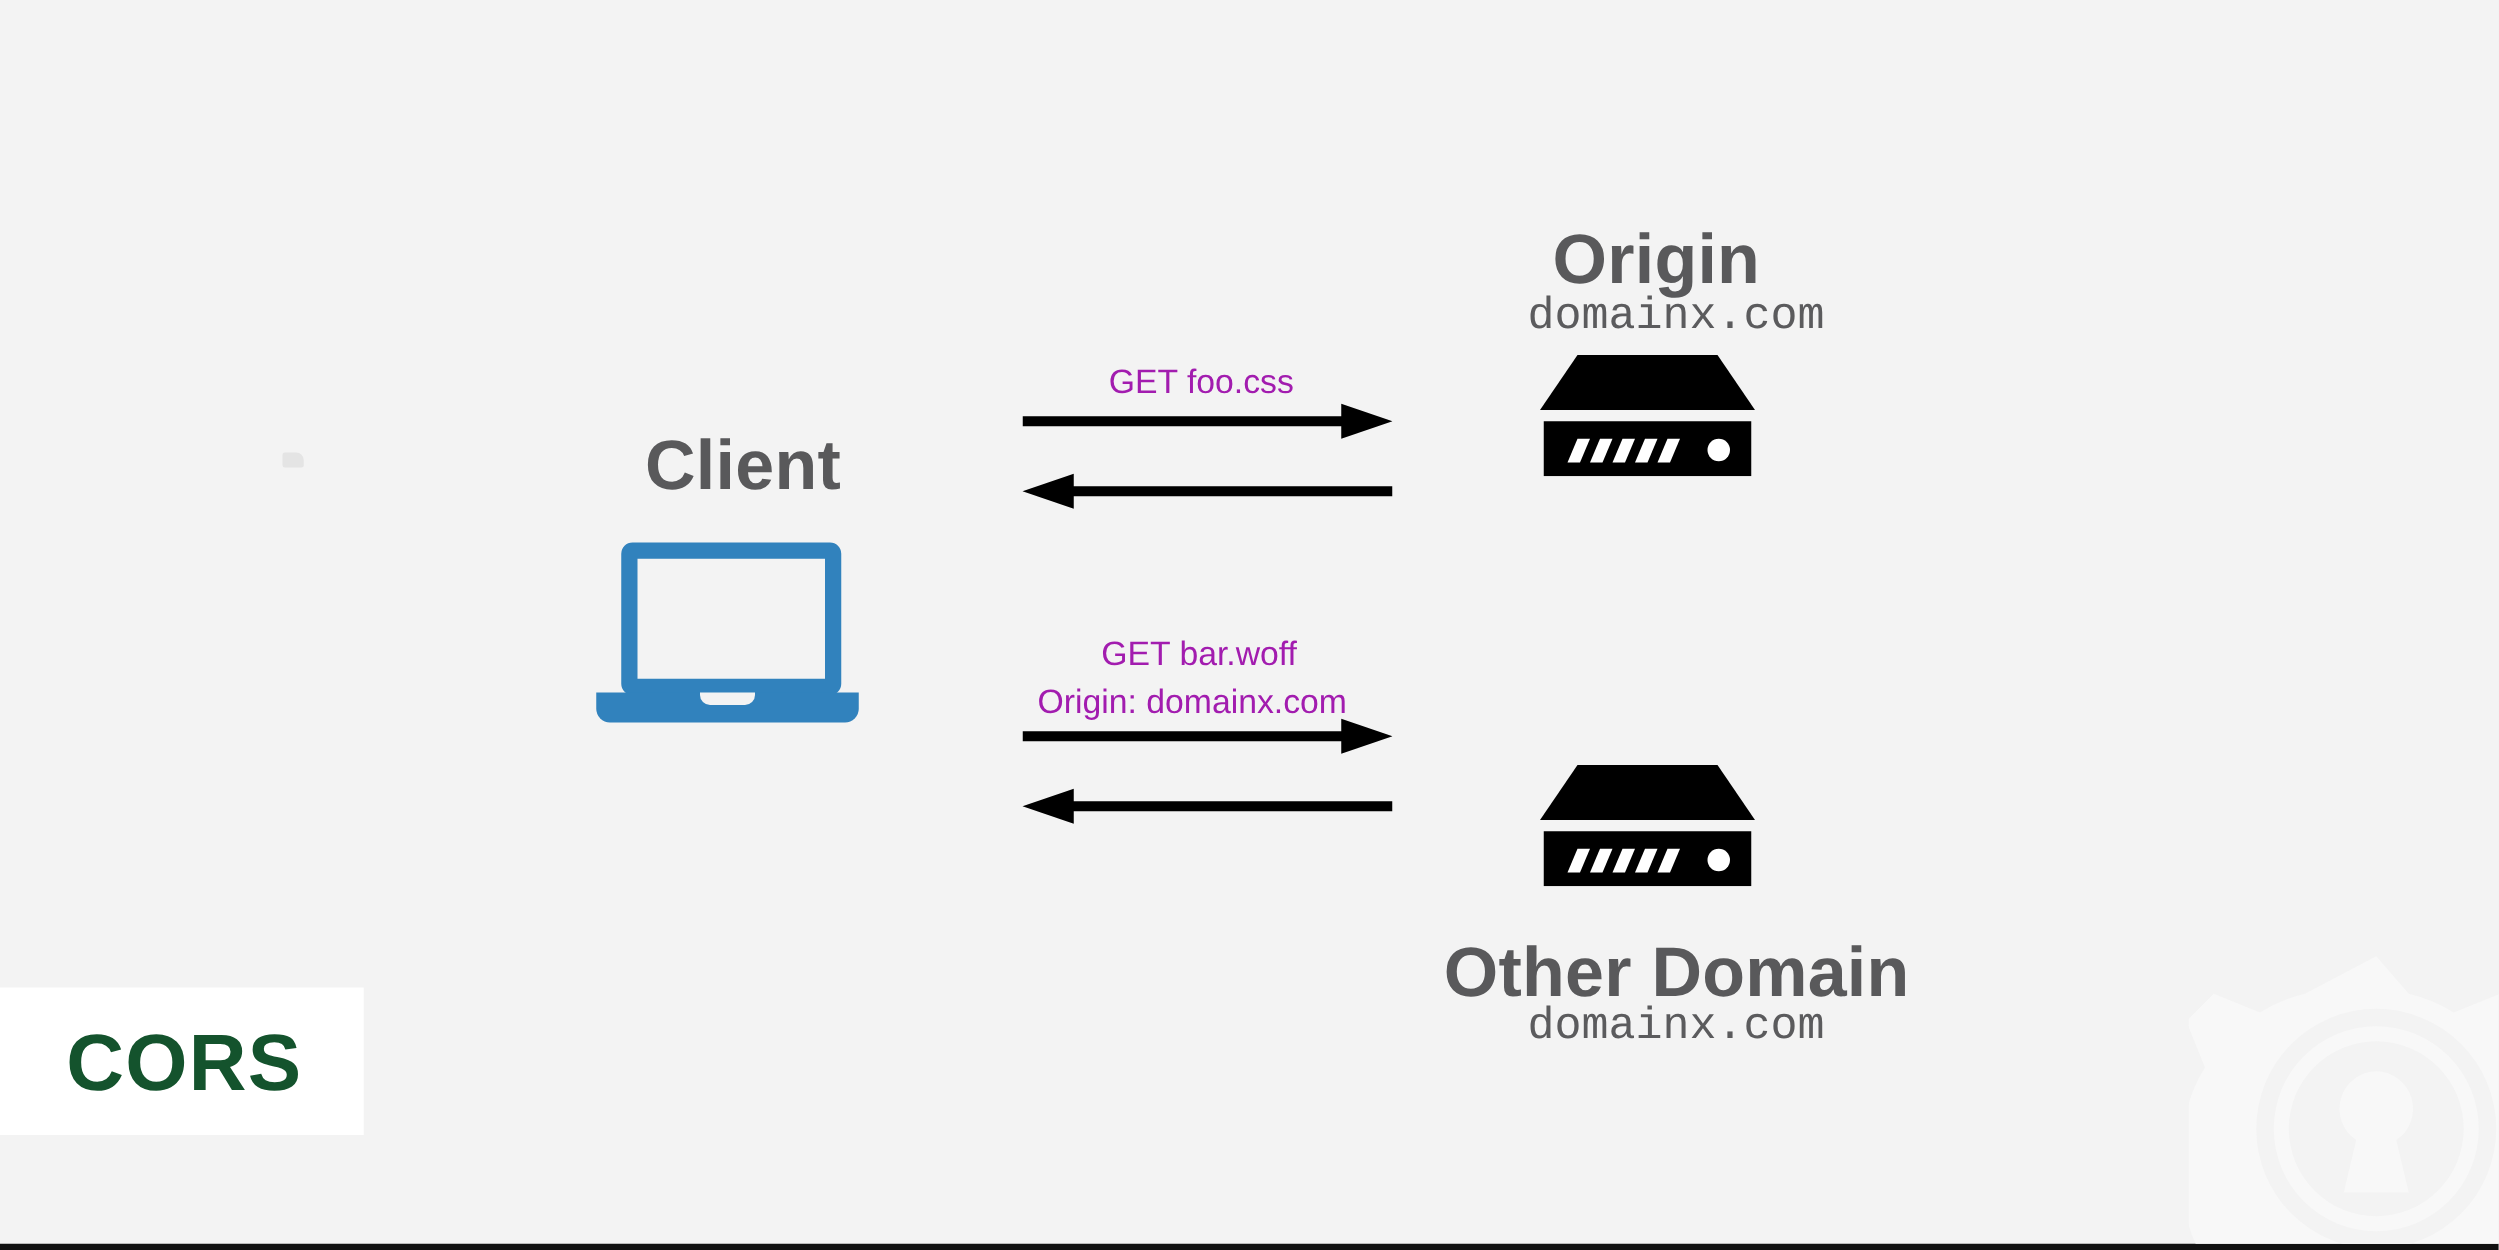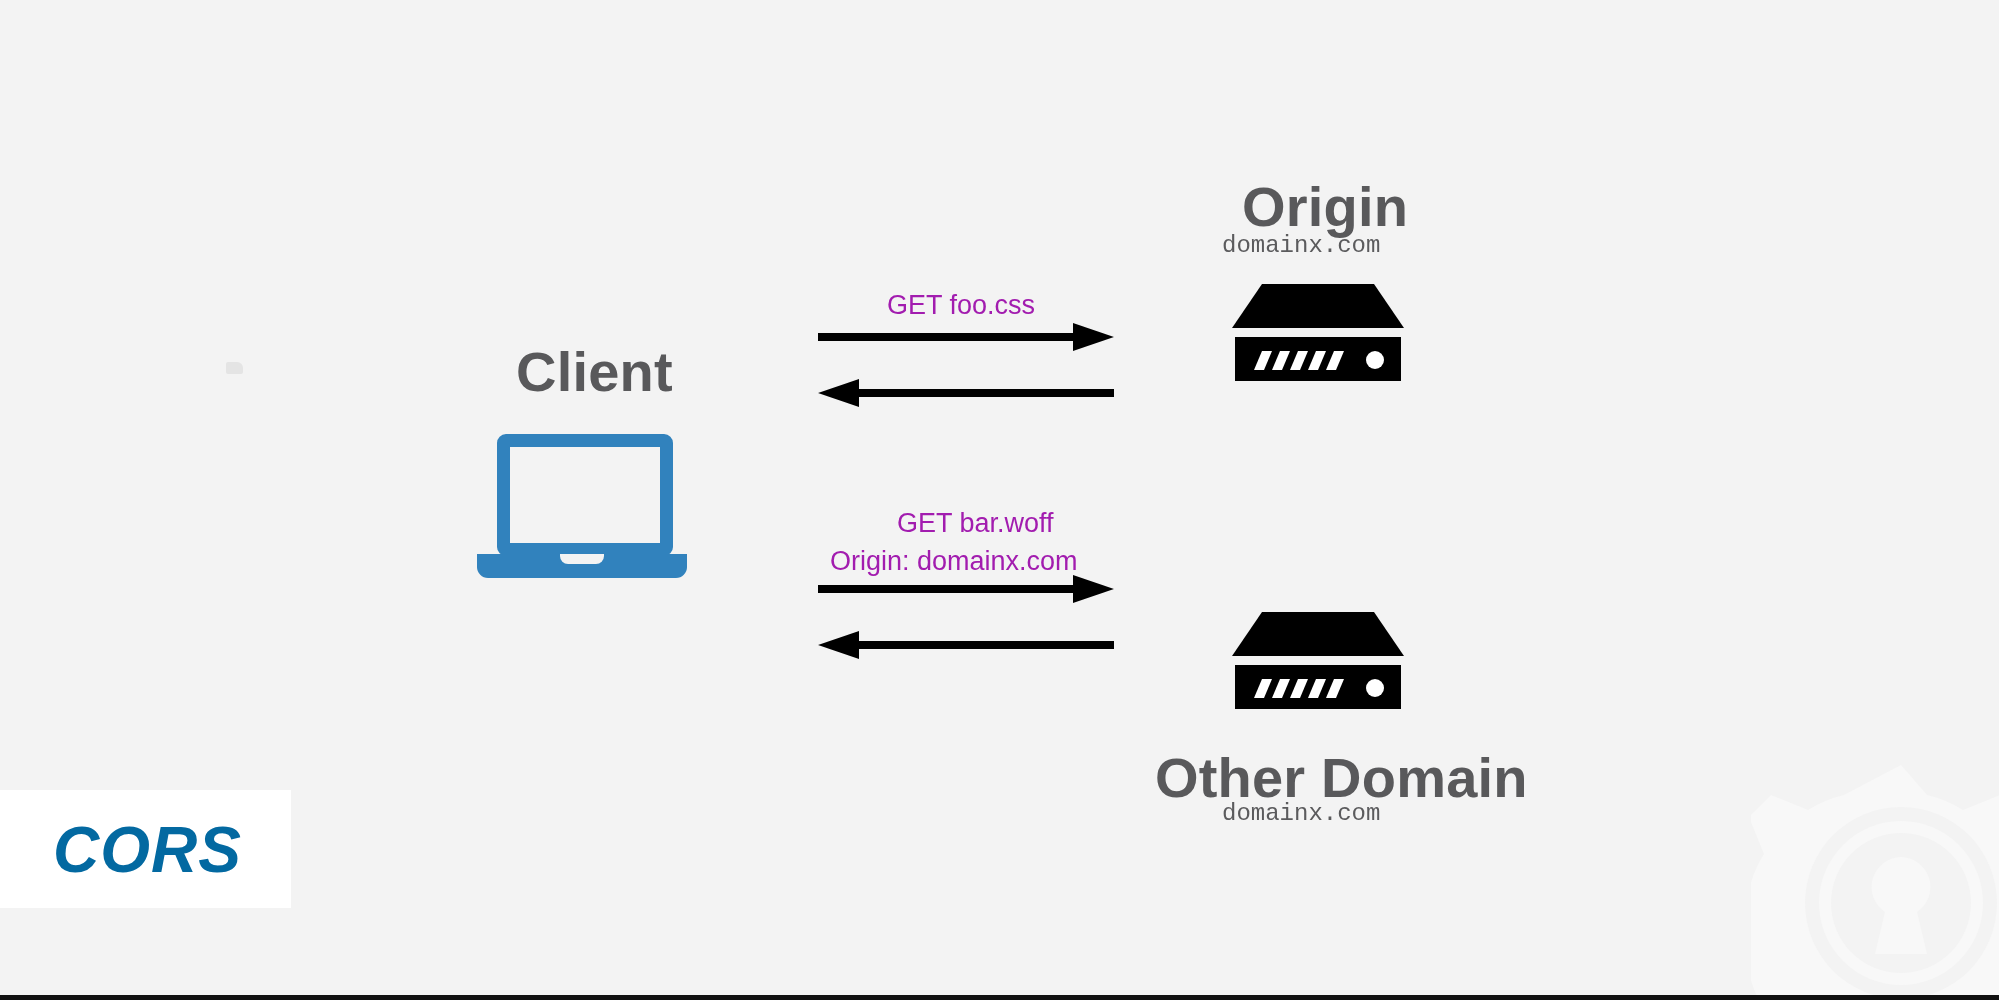--- a/index.html
+++ b/index.html
@@ -47,21 +47,21 @@
     color: #59595b;
     font-size: 56px;
     font-weight: 700;
     letter-spacing: .2px;
     white-space: nowrap;
   }
   .node-sub {
     position: absolute;
     color: #5b5b5d;
     font-family: "Liberation Mono", "DejaVu Sans Mono", monospace;
-    font-size: 24px;
+    font-size: 36px;
     white-space: nowrap;
   }
   .msg-label {
     position: absolute;
     color: #a21caf;
     font-size: 27px;
     white-space: nowrap;
   }
   .msg-label.bold-star { font-weight: 400; }
 
@@ -126,43 +126,42 @@
     height: 34px;
   }
   .arrow svg { display: block; }
 
   #arrow-1 { left: 818px; top: 320px; width: 296px; }
   #arrow-2 { left: 812px; top: 376px; width: 302px; }
   #arrow-3 { left: 818px; top: 572px; width: 296px; }
   #arrow-4 { left: 812px; top: 628px; width: 302px; }
 
   #label-get-foo        { left: 887px; top: 290px; }
-  #label-get-bar        { left: 881px; top: 508px; margin-left: 16px; }
+  #label-get-bar        { left: 881px; top: 508px; }
   #label-origin-header  { left: 830px; top: 546px; }
   #label-acao           { left: 773px; top: 666px; }
 
   
   #cors-badge {
     position: absolute;
     left: 0px;
     top: 790px;
     width: 291px;
     height: 118px;
     background: #ffffff;
   }
   #cors-text {
     position: absolute;
     left: 53px;
     top: 23px;
-    color: #0369a1;
+    color: #14532d;
     font-size: 64px;
     font-weight: 700;
     letter-spacing: 1px;
     line-height: 74px;
-    font-style: italic;
   }
 </style>
 </head>
 <body>
 
 <div id="canvas">
 
   <div class="watermark">
     <svg viewBox="0 0 300 300" width="300" height="300" aria-hidden="true">
       <g fill="#f8f8f8">

